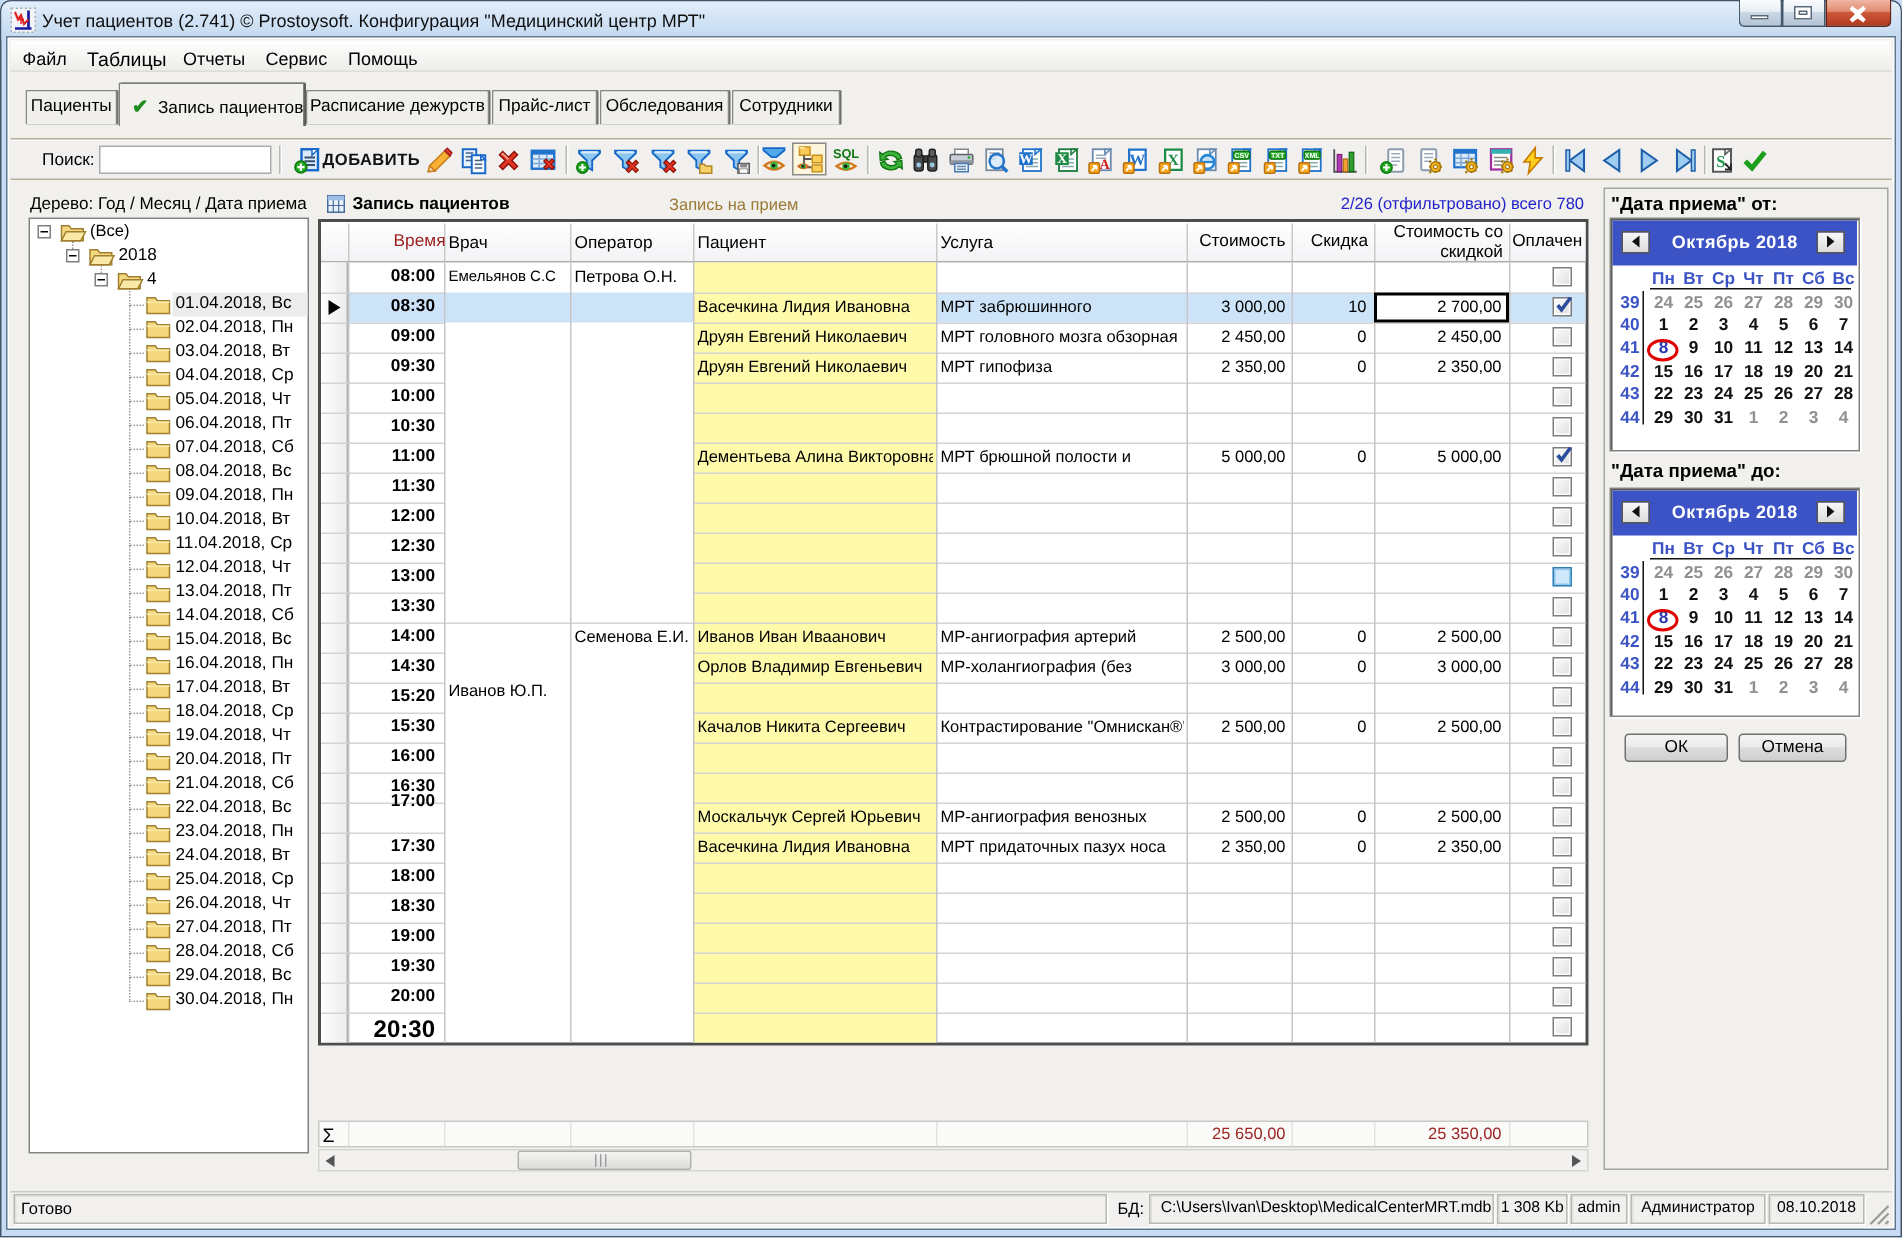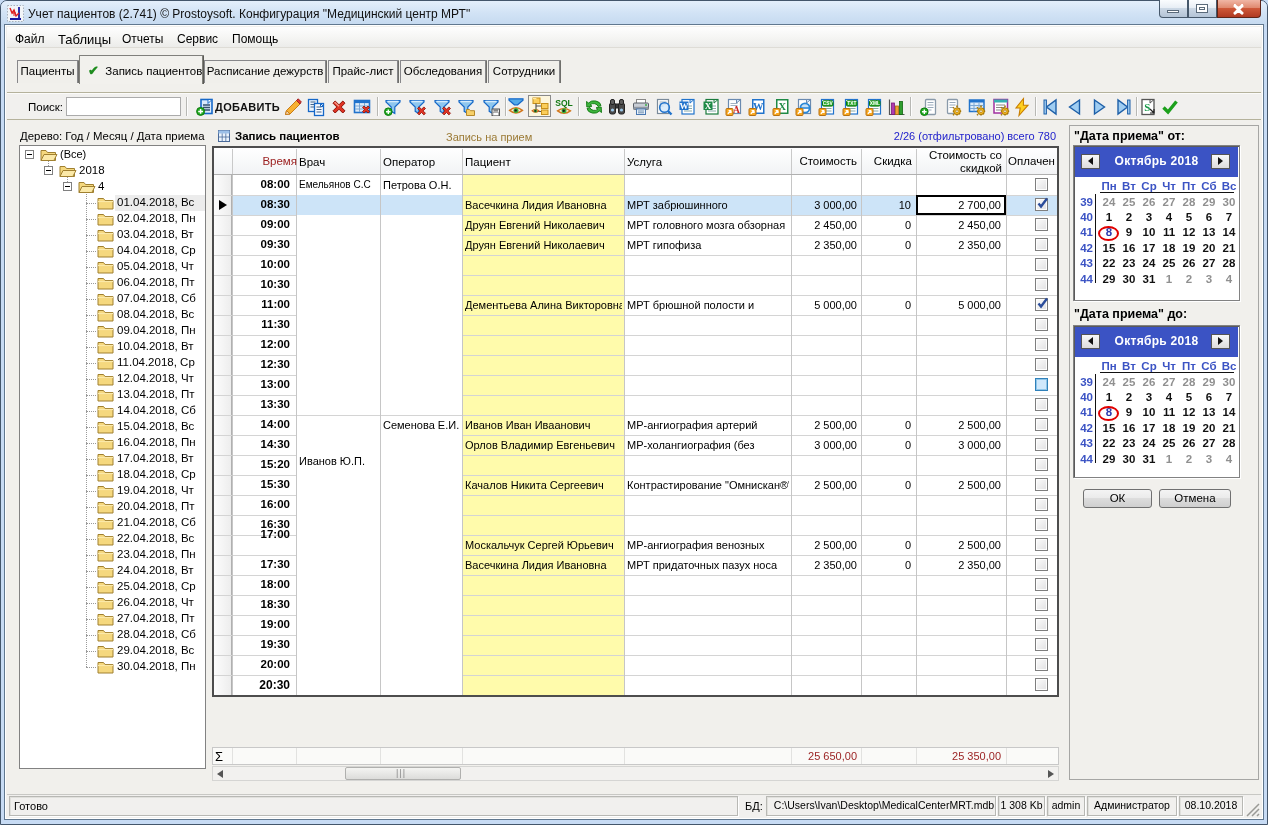--- a/index.html
+++ b/index.html
@@ -620,21 +620,21 @@
 <div class="txt" style="left:232px;top:478px;width:58px;text-align:right;font-weight:bold;font-size:11.5px;">15:30</div>
 <div class="txt" style="left:232px;top:498px;width:58px;text-align:right;font-weight:bold;font-size:11.5px;">16:00</div>
 <div class="txt" style="left:232px;top:518px;width:58px;text-align:right;font-weight:bold;font-size:11.5px;">16:30</div>
 <div class="txt" style="left:232px;top:513px;width:58px;text-align:right;font-weight:bold;font-size:11.5px;margin-top:15px;">17:00</div>
 <div class="txt" style="left:232px;top:558px;width:58px;text-align:right;font-weight:bold;font-size:11.5px;">17:30</div>
 <div class="txt" style="left:232px;top:578px;width:58px;text-align:right;font-weight:bold;font-size:11.5px;">18:00</div>
 <div class="txt" style="left:232px;top:598px;width:58px;text-align:right;font-weight:bold;font-size:11.5px;">18:30</div>
 <div class="txt" style="left:232px;top:618px;width:58px;text-align:right;font-weight:bold;font-size:11.5px;">19:00</div>
 <div class="txt" style="left:232px;top:638px;width:58px;text-align:right;font-weight:bold;font-size:11.5px;">19:30</div>
 <div class="txt" style="left:232px;top:658px;width:58px;text-align:right;font-weight:bold;font-size:11.5px;">20:00</div>
-<div class="txt" style="left:232px;top:678px;width:58px;text-align:right;font-weight:bold;font-size:12px;">20:30</div>
+<div class="txt" style="left:232px;top:678px;width:58px;text-align:right;font-weight:bold;font-size:16px;">20:30</div>
 <div class="txt" style="left:299px;top:179px;width:73px;text-align:left;color:#000;overflow:hidden;font-size:10px;">Емельянов С.С</div>
 <div class="txt" style="left:383px;top:179px;text-align:left;color:#000;overflow:hidden;font-size:11px;">Петрова О.Н.</div>
 <div class="txt" style="left:299px;top:419px;text-align:left;color:#000;overflow:hidden;font-size:11px;margin-top:36px;">Иванов Ю.П.</div>
 <div class="txt" style="left:383px;top:419px;text-align:left;color:#000;overflow:hidden;font-size:11px;">Семенова Е.И.</div>
 <div class="txt" style="left:465px;top:199px;width:157px;text-align:left;color:#000;overflow:hidden;font-size:11px;">Васечкина Лидия Ивановна</div>
 <div class="txt" style="left:465px;top:219px;width:157px;text-align:left;color:#000;overflow:hidden;font-size:11px;">Друян Евгений Николаевич</div>
 <div class="txt" style="left:465px;top:239px;width:157px;text-align:left;color:#000;overflow:hidden;font-size:11px;">Друян Евгений Николаевич</div>
 <div class="txt" style="left:465px;top:299px;width:157px;text-align:left;color:#000;overflow:hidden;font-size:11px;">Дементьева Алина Викторовна</div>
 <div class="txt" style="left:465px;top:419px;width:157px;text-align:left;color:#000;overflow:hidden;font-size:11px;">Иванов Иван Иваанович</div>
 <div class="txt" style="left:465px;top:439px;width:157px;text-align:left;color:#000;overflow:hidden;font-size:11px;">Орлов Владимир Евгеньевич</div>

